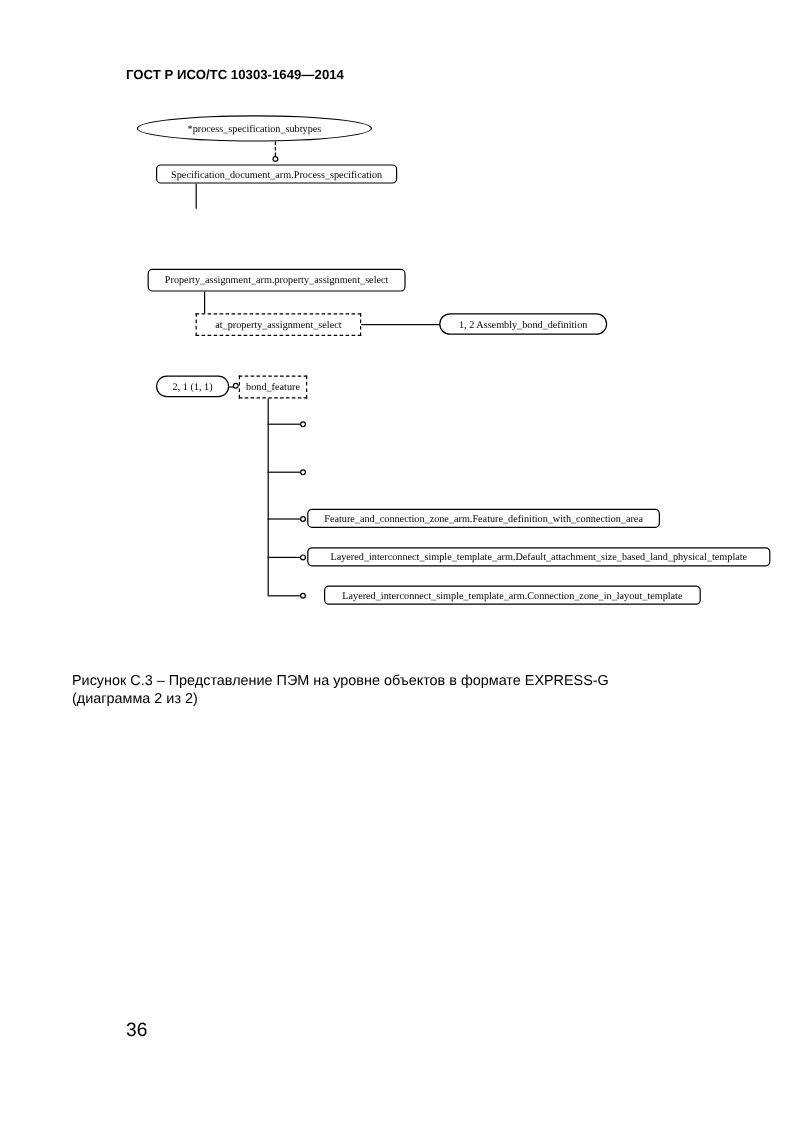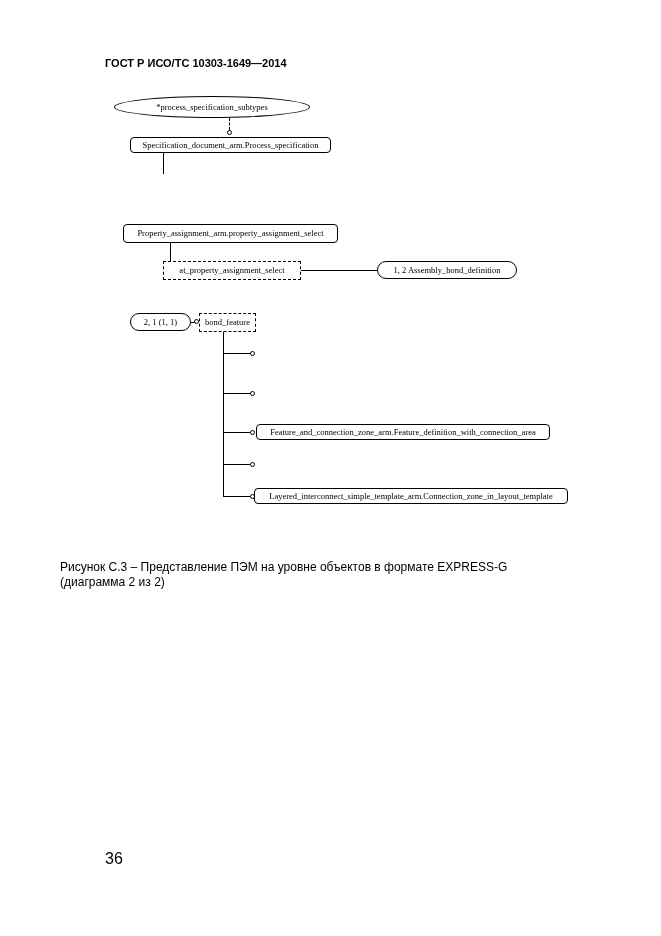--- a/index.html
+++ b/index.html
@@ -35,45 +35,46 @@
   <div class="vdash" style="left:199px;top:118px;height:12px;"></div>
   <div class="circle" style="left:197px;top:130px;"></div>
 
   <div class="node rounded" style="left:100px;top:137px;width:201px;height:16px;">Specification_document_arm.Process_specification</div>
   <div class="vline" style="left:133px;top:153px;height:21px;"></div>
 
   <div class="node rounded" style="left:93px;top:224px;width:215px;height:19px;">Property_assignment_arm.property_assignment_select</div>
   <div class="vline" style="left:140px;top:243px;height:18px;"></div>
   <div class="node dashedb" style="left:133px;top:261px;width:138px;height:19px;">at_property_assignment_select</div>
   <div class="hline" style="left:271px;top:270px;width:84px;"></div>
-  <div class="node stadium" style="left:347px;top:261px;width:140px;height:18px;">1, 2 Assembly_bond_definition</div>
+  <div class="node stadium" style="left:336px;top:261px;width:140px;height:18px;">1, 2 Assembly_bond_definition</div>
 
   <div class="node stadium" style="left:100px;top:313px;width:61px;height:18px;">2, 1 (1, 1)</div>
   <div class="hline" style="left:161px;top:322px;width:4px;"></div>
   <div class="circle" style="left:164px;top:319px;"></div>
   <div class="node dashedb" style="left:169px;top:313px;width:57px;height:19px;">bond_feature</div>
 
   <div class="vline" style="left:193px;top:332px;height:164px;"></div>
 
   <div class="hline" style="left:193px;top:353px;width:27px;"></div>
   <div class="circle" style="left:220px;top:351px;"></div>
 
   <div class="hline" style="left:193px;top:393px;width:27px;"></div>
   <div class="circle" style="left:220px;top:391px;"></div>
 
   <div class="hline" style="left:193px;top:432px;width:27px;"></div>
   <div class="circle" style="left:220px;top:430px;"></div>
   <div class="node rounded" style="left:226px;top:424px;width:294px;height:16px;">Feature_and_connection_zone_arm.Feature_definition_with_connection_area</div>
 
   <div class="hline" style="left:193px;top:464px;width:27px;"></div>
   <div class="circle" style="left:220px;top:462px;"></div>
+  <div class="node rounded" style="left:226px;top:456px;width:386px;height:16px;">Layered_interconnect_simple_template_arm.Default_attachment_size_based_land_physical_template</div>
 
   <div class="hline" style="left:193px;top:496px;width:27px;"></div>
   <div class="circle" style="left:220px;top:494px;"></div>
-  <div class="node rounded" style="left:224px;top:488px;width:314px;height:16px;">Layered_interconnect_simple_template_arm.Connection_zone_in_layout_template</div>
+  <div class="node rounded" style="left:240px;top:488px;width:314px;height:16px;">Layered_interconnect_simple_template_arm.Connection_zone_in_layout_template</div>
 
   <div class="caption">
     <div>Рисунок С.3 – Представление ПЭМ на уровне объектов в формате EXPRESS-G</div>
     <div>(диаграмма 2 из 2)</div>
   </div>
 
   <div class="pagenum">36</div>
 
 </div>
 

